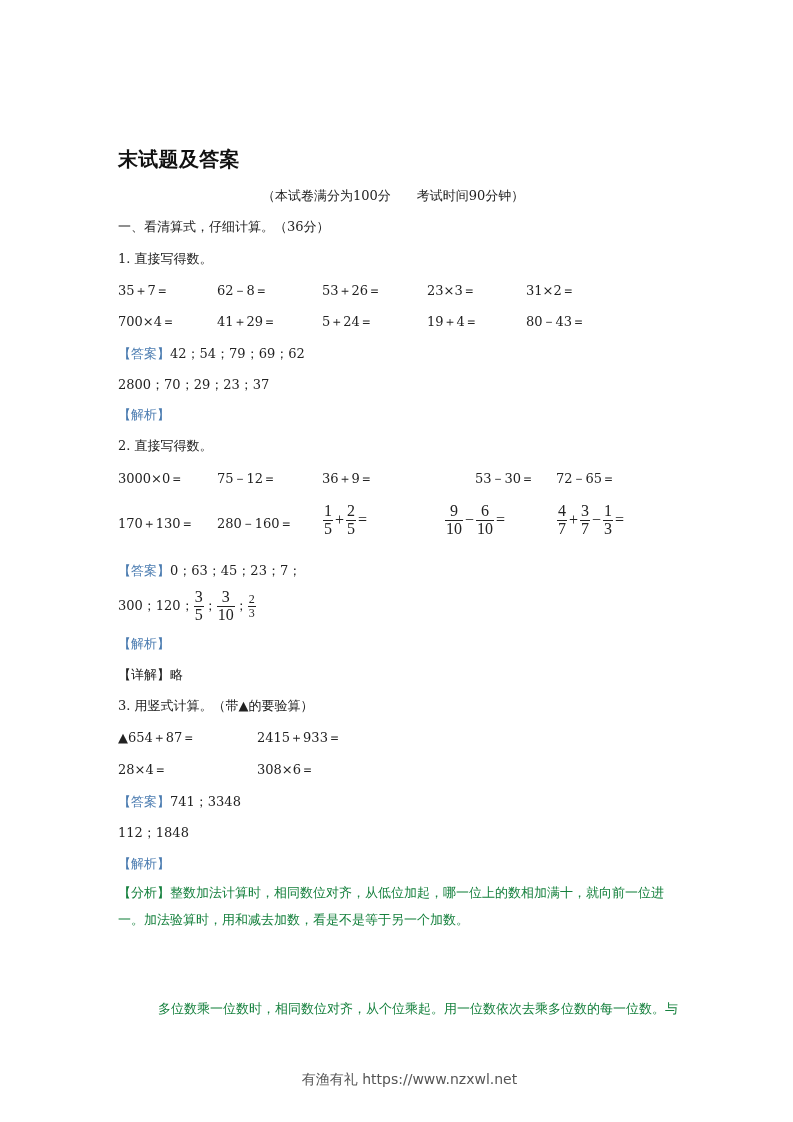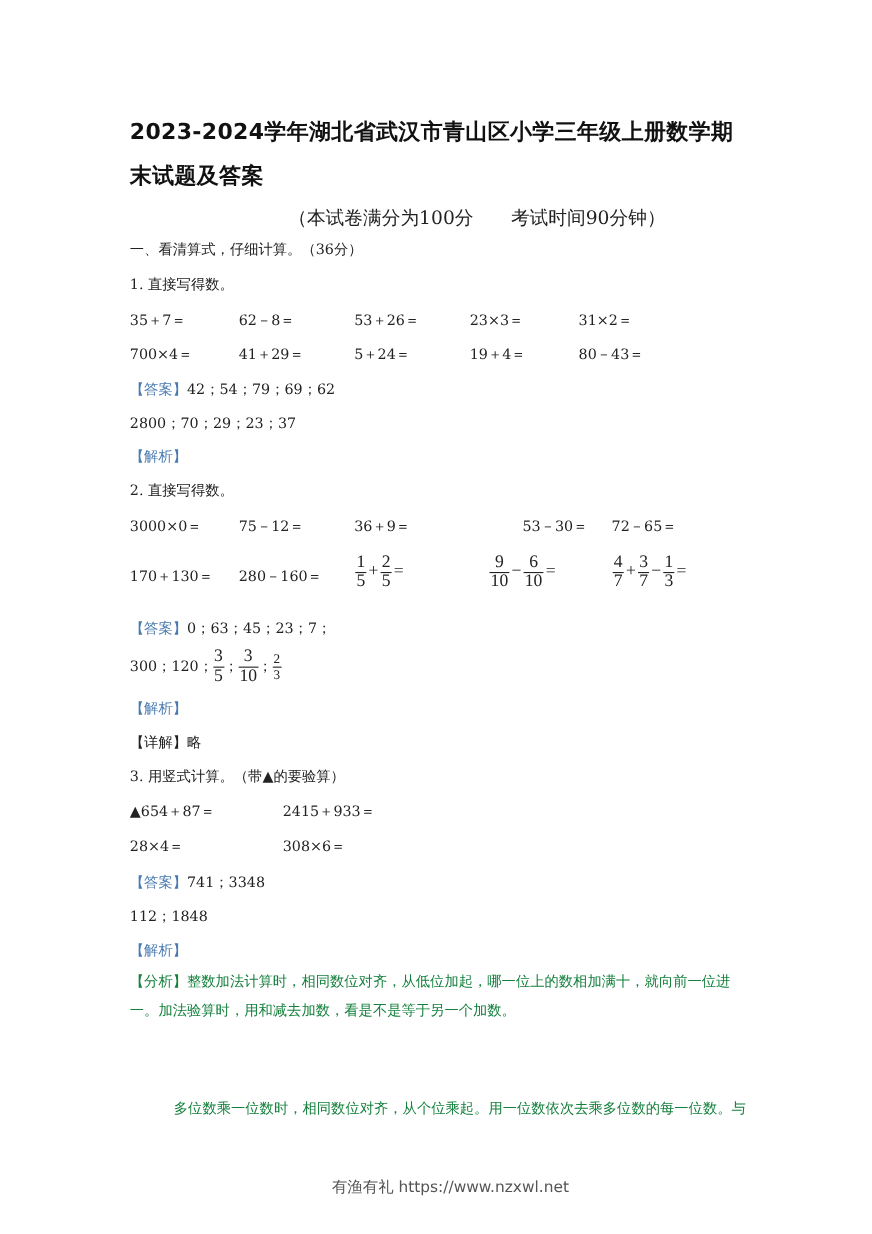--- a/index.html
+++ b/index.html
@@ -2,39 +2,38 @@
 <html><head>
 <meta charset="utf-8">
 <style>
   html, body { margin: 0; padding: 0; background: #ffffff; }
   body { width: 793px; height: 1122px; position: relative; overflow: hidden;
          font-family: "DejaVu Serif", "Liberation Serif", serif; color: #222; }
   .page { position: absolute; left: 0; top: 0; width: 793px; height: 1122px; }
   .title { position: absolute; left: 118px; font-family: "DejaVu Sans", "Liberation Sans", sans-serif;
            font-weight: bold; font-size: 20px; color: #111; letter-spacing: 0.3px; white-space: nowrap; }
   .line { position: absolute; left: 118px; font-size: 13px; white-space: nowrap; color: #222; }
-  .center { position: absolute; font-size: 17px; white-space: nowrap; color: #222; }
+  .center { position: absolute; font-size: 13px; white-space: nowrap; color: #222; }
   .cell { position: absolute; font-size: 13px; white-space: nowrap; color: #222; }
   .tag { color: #4a7bb0; }
   .frac { display: inline-block; vertical-align: middle; text-align: center;
           font-family: "Liberation Serif", "DejaVu Serif", serif; font-size: 16px; line-height: 1.05; }
   .frac .num { display: block; padding: 0 1px; border-bottom: 1px solid #222; }
   .frac .den { display: block; padding: 0 1px; }
   .frac.small { font-size: 12px; }
   .op { font-family: "Liberation Serif", serif; font-size: 16px; vertical-align: middle; padding: 0 2px; }
   .para { position: absolute; left: 118px; width: 560px; font-size: 13px; line-height: 27px; color: #15803d; }
   .footer { position: absolute; top: 1071px; left: 0; width: 793px; text-align: center;
             font-family: "DejaVu Sans", "Liberation Sans", sans-serif; font-size: 14px; color: #555; margin-left: 13px; }
 </style>
 </head>
 <body>
 
 <div class="page">
 
-  <div class="title" style="top:106px;">2023-2024学年湖北省武汉市青山区小学三年级上册数学期</div>
   <div class="title" style="top:146px;">末试题及答案</div>
 
   <div class="center" style="top:187px; left:262px;">（本试卷满分为100分　　考试时间90分钟）</div>
 
   <div class="line" style="top:218px;">一、看清算式，仔细计算。（36分）</div>
 
   <div class="line" style="top:250px;">1. 直接写得数。</div>
 
   <div class="cell" style="top:282px; left:118px;">35＋7＝</div>
   <div class="cell" style="top:282px; left:217px;">62－8＝</div>

